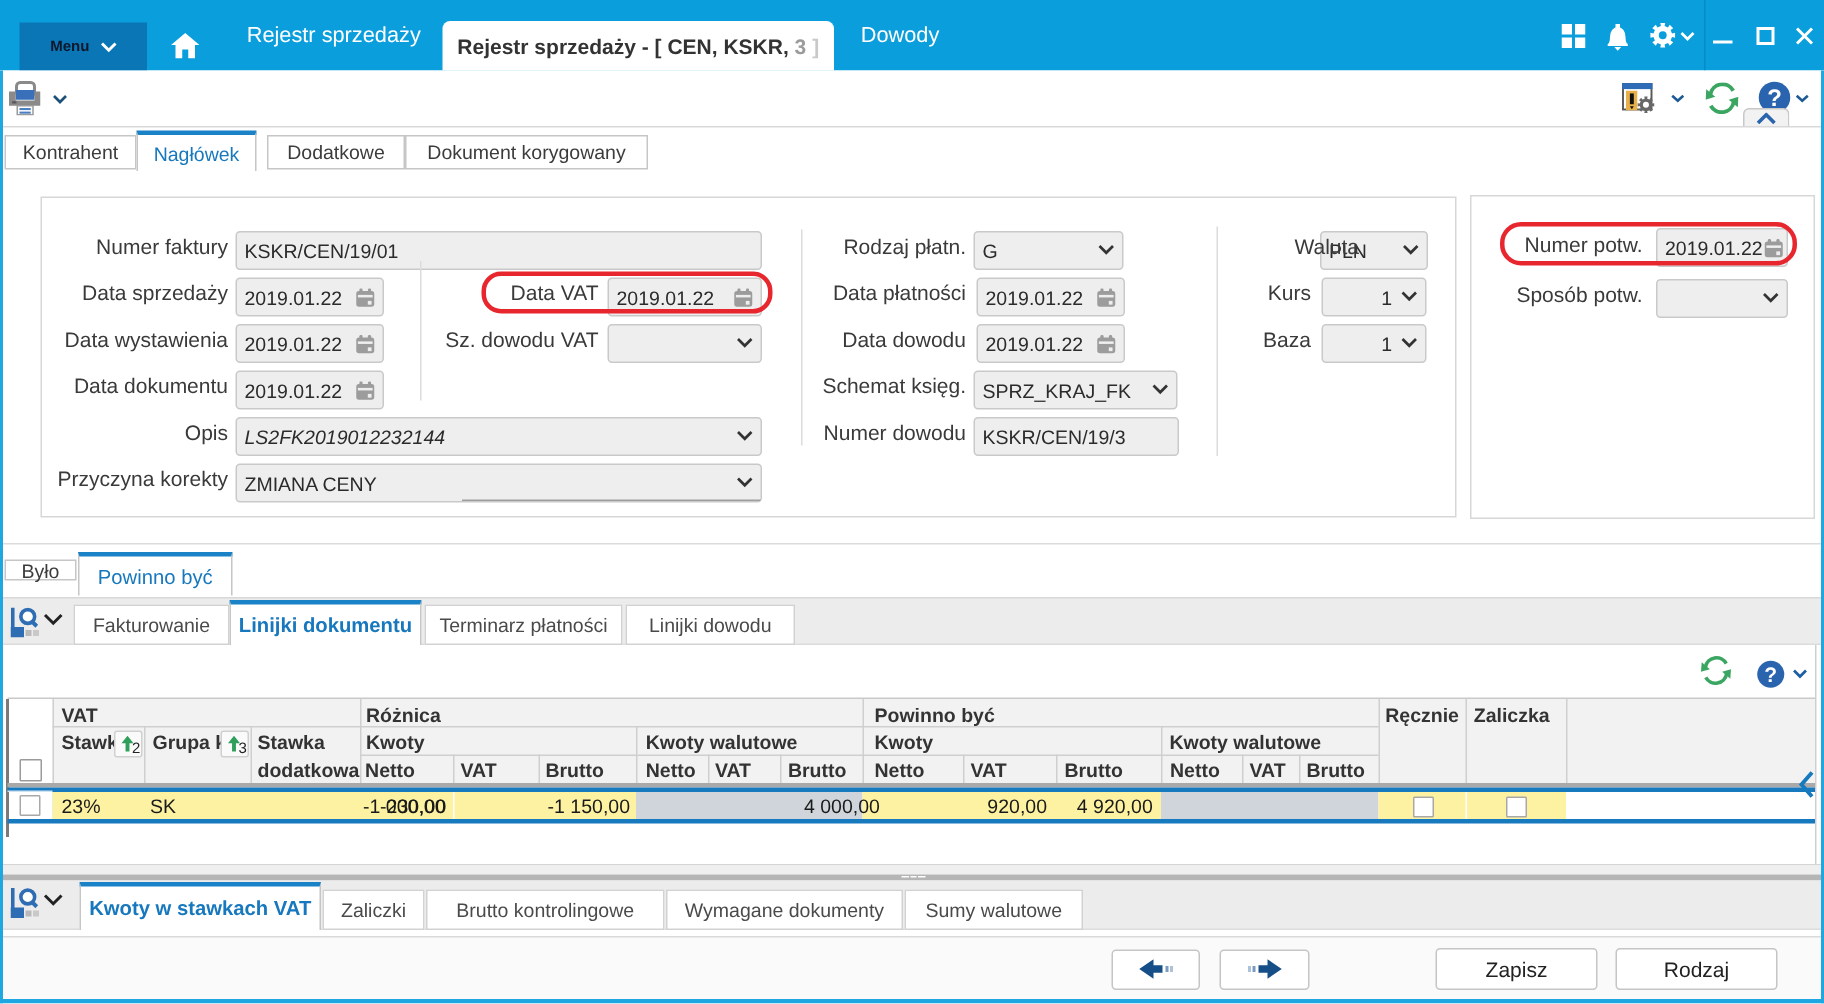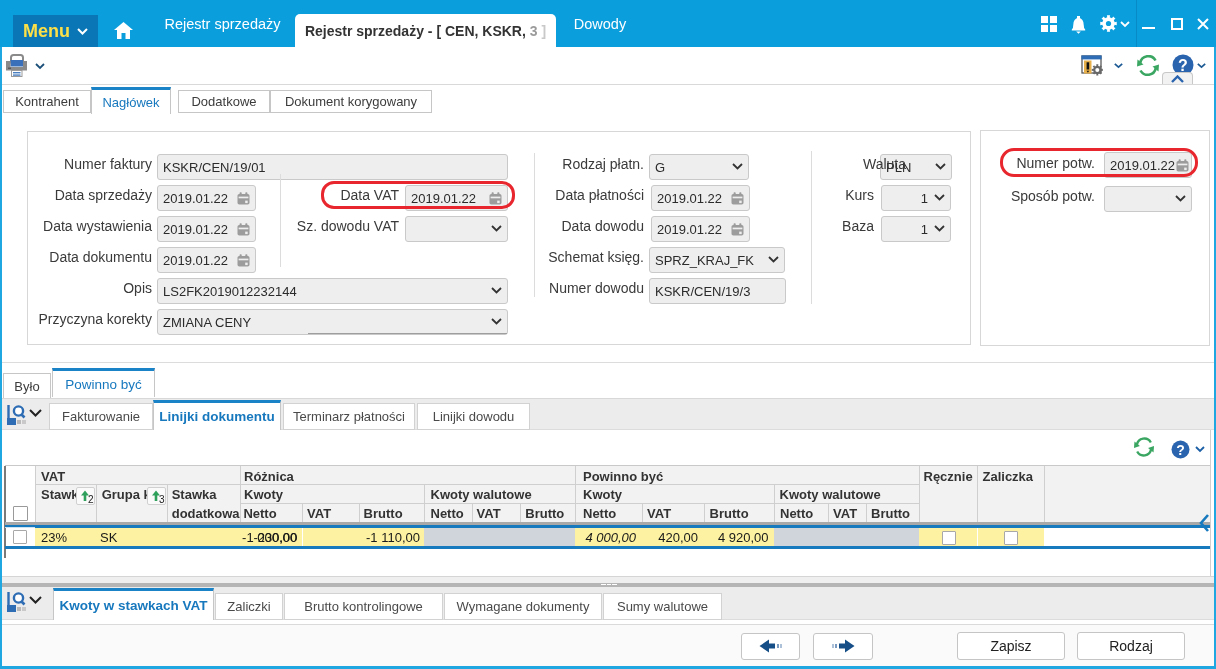--- a/index.html
+++ b/index.html
@@ -12,21 +12,21 @@
 .tab { position:absolute; background:#fff; border:1px solid #c6c6c6; font-size:13px; color:#3c3c3c; display:flex; align-items:center; justify-content:center; white-space:nowrap; }
 .tabact { position:absolute; background:#fff; border:1px solid #c6c6c6; border-top:3px solid #1a82c6; border-bottom:none; font-size:13px; color:#1778be; display:flex; align-items:center; justify-content:center; white-space:nowrap; z-index:3; }
 .cb { position:absolute; width:13px; height:13px; background:#fff; border:1px solid #8a8a8a; border-radius:1px; }
 .hl { position:absolute; background:#c9c9c9; height:1px; }
 </style>
 </head>
 <body>
 
 <div class="abs" id="topbar" style="left:0;top:0;width:1216px;height:47px;background:#0a9edd;"></div>
 <div class="abs" style="left:13px;top:15px;width:85px;height:32px;background:#0b76b6;display:flex;align-items:center;justify-content:center;gap:7px;">
-  <span style="color:#fde047;font-weight:bold;font-size:18px;">Menu</span>
+  <span style="color:#0f172a;font-weight:bold;font-size:10px;">Menu</span>
   <svg width="11" height="7">
       <path d="M1 1 L5.5 5.5 L10 1" stroke="#fff" stroke-width="2" fill="none"></path>
     </svg>
 </div>
 
 <svg class="abs" style="left:114px;top:22px;" width="19" height="17">
     <path d="M9.5 0 L19 8 L16 8 L16 17 L11.5 17 L11.5 11 L7.5 11 L7.5 17 L3 17 L3 8 L0 8 Z" fill="#fff"></path>
   </svg>
 <div class="abs" style="left:150px;top:0;width:145px;height:47px;display:flex;align-items:center;justify-content:center;color:#fff;font-size:14.5px;">Rejestr sprzedaży</div>
 <div class="abs" style="left:295px;top:14px;width:261px;height:33px;background:#fff;border-radius:5px 5px 0 0;display:flex;align-items:center;justify-content:center;font-size:14px;font-weight:bold;color:#333;">Rejestr sprzedaży&nbsp;-&nbsp;[&nbsp;CEN,&nbsp;KSKR,&nbsp;<span style="color:#9b9b9b;">3&nbsp;</span><span style="color:#c9c9c9;">]</span></div>
@@ -146,21 +146,21 @@
 <div class="fld" style="left:157px;top:247px;width:99px;height:20px;justify-content:space-between;">
     <span>2019.01.22</span>
     <svg width="13" height="13" viewBox="0 0 13 13" style="flex-shrink:0;">
       <rect x="0.5" y="2" width="12" height="10.5" rx="1.8" fill="#9c9c9c"></rect>
       <rect x="2.6" y="0.3" width="2.1" height="3.4" rx="0.8" fill="#9c9c9c"></rect>
       <rect x="8.3" y="0.3" width="2.1" height="3.4" rx="0.8" fill="#9c9c9c"></rect>
       <rect x="1.6" y="4.6" width="9.8" height="1.7" fill="#eeeeee"></rect>
       <rect x="8.2" y="8.6" width="2.5" height="2.5" fill="#eeeeee"></rect>
     </svg>
   </div>
-<div class="fld" style="left:157px;top:278px;width:351px;height:20px;justify-content:space-between;">
+<div class="fld" style="left:157px;top:278px;width:351px;height:20px;justify-content:space-between;font-style:italic;">
     <span>LS2FK2019012232144</span>
     <svg width="11" height="8">
       <path d="M1 1 L5.5 5.5 L10 1" stroke="#333" stroke-width="1.8" fill="none"></path>
     </svg>
   </div>
 <div class="fld" style="left:157px;top:309px;width:351px;height:20px;justify-content:space-between;">
     <span>ZMIANA CENY</span>
     <svg width="11" height="8">
       <path d="M1 1 L5.5 5.5 L10 1" stroke="#333" stroke-width="1.8" fill="none"></path>
     </svg>
@@ -269,21 +269,21 @@
 <div class="lbl" style="left:686px;top:156px;">Waluta</div>
 <div class="lbl" style="left:654px;top:187px;">Kurs</div>
 <div class="lbl" style="left:654px;top:218px;">Baza</div>
 
 <div class="lbl" style="left:875px;top:155px;">Numer potw.</div>
 <div class="lbl" style="left:875px;top:188px;">Sposób potw.</div>
 <div class="abs" style="left:1000px;top:148px;width:198px;height:29px;border:3px solid #e8262d;border-radius:14px;z-index:5;"></div>
 
 <div class="hl" style="left:0;top:362px;width:1216px;background:#dcdcdc;"></div>
 
-<div class="tab" style="left:3px;top:373px;width:48px;height:26px;">Było</div>
+<div class="tab" style="left:3px;top:373px;width:48px;height:14px;">Było</div>
 <div class="tabact" style="left:52px;top:368px;width:103px;height:29px;font-size:13.5px;">Powinno być</div>
 
 <div class="abs" style="left:2px;top:398px;width:1212px;height:32px;background:#ececec;border-top:1px solid #d8d8d8;border-bottom:1px solid #dcdcdc;"></div>
 <svg class="abs" style="left:7px;top:405px;" width="19" height="20" viewBox="0 0 19 20">
   <path d="M1.5 0 L1.5 16" stroke="#2e6db4" stroke-width="2.4" fill="none"></path>
   <rect x="0" y="13" width="9" height="7" fill="#2e6db4"></rect>
   <circle cx="11.5" cy="6" r="4.6" fill="#fff" stroke="#2e6db4" stroke-width="2.4"></circle>
   <line x1="14.5" y1="9.5" x2="17.5" y2="12.5" stroke="#2e6db4" stroke-width="2.6"></line>
   <rect x="10" y="15" width="4" height="4" fill="#b9b9b9"></rect>
   <rect x="15" y="15" width="4" height="4" fill="#c9c9c9"></rect>
@@ -383,23 +383,23 @@
 <div class="abs" style="left:575px;top:528px;width:198.5px;height:18px;background:#fdf2a1;"></div>
 <div class="abs" style="left:773.5px;top:528px;width:145.5px;height:18px;background:#cfd5db;"></div>
 <div class="abs" style="left:919px;top:528px;width:125px;height:18px;background:#fdf2a1;"></div>
 <div class="abs" style="left:302px;top:528px;width:1px;height:18px;background:#fff;"></div>
 <div class="abs" style="left:976.6px;top:528px;width:1px;height:18px;background:#fff;"></div>
 <div class="cb" style="left:13px;top:530px;width:14px;height:14px;border-color:#a8a8a8;"></div>
 <div class="abs" style="left:41px;top:530px;font-size:13px;color:#1a1a1a;white-space:nowrap;">23%</div>
 <div class="abs" style="left:100px;top:530px;font-size:13px;color:#1a1a1a;white-space:nowrap;">SK</div>
 <div class="abs" style="left:197px;top:530px;width:100px;text-align:right;font-size:13px;color:#1a1a1a;white-space:nowrap;">-1 000,00</div>
 <div class="abs" style="left:253.39999999999998px;top:530px;width:100px;text-align:left;font-size:13px;color:#1a1a1a;white-space:nowrap;">-230,00</div>
-<div class="abs" style="left:320px;top:530px;width:100px;text-align:right;font-size:13px;color:#1a1a1a;white-space:nowrap;">-1 110,00</div>
-<div class="abs" style="left:536px;top:530px;width:100px;text-align:right;font-size:13px;color:#1a1a1a;white-space:nowrap;font-style:italic;">4 000,00</div>
-<div class="abs" style="left:598px;top:530px;width:100px;text-align:right;font-size:13px;color:#1a1a1a;white-space:nowrap;">420,00</div>
+<div class="abs" style="left:320px;top:530px;width:100px;text-align:right;font-size:13px;color:#1a1a1a;white-space:nowrap;">-1 150,00</div>
+<div class="abs" style="left:536px;top:530px;width:100px;font-size:13px;color:#1a1a1a;white-space:nowrap;">4 000,00</div>
+<div class="abs" style="left:598px;top:530px;width:100px;text-align:right;font-size:13px;color:#1a1a1a;white-space:nowrap;">920,00</div>
 <div class="abs" style="left:668.5px;top:530px;width:100px;text-align:right;font-size:13px;color:#1a1a1a;white-space:nowrap;">4 920,00</div>
 <div class="cb" style="left:942px;top:530.5px;width:14px;height:14px;border-color:#a8a8a8;"></div>
 <div class="cb" style="left:1004px;top:530.5px;width:14px;height:14px;border-color:#a8a8a8;"></div>
 <svg class="abs" style="left:1198px;top:513px;" width="12" height="20">
     <path d="M10 2 L3 10 L10 18" stroke="#1779be" stroke-width="2.6" fill="none"></path>
   </svg>
 
 <div class="abs" style="left:0;top:576px;width:1216px;height:1px;background:#d5d5d5;"></div>
 <div class="abs" style="left:0;top:577px;width:1216px;height:5.5px;background:#efefef;"></div>
 <div class="abs" style="left:0;top:582.5px;width:1216px;height:4px;background:#b5b5b5;"></div>

